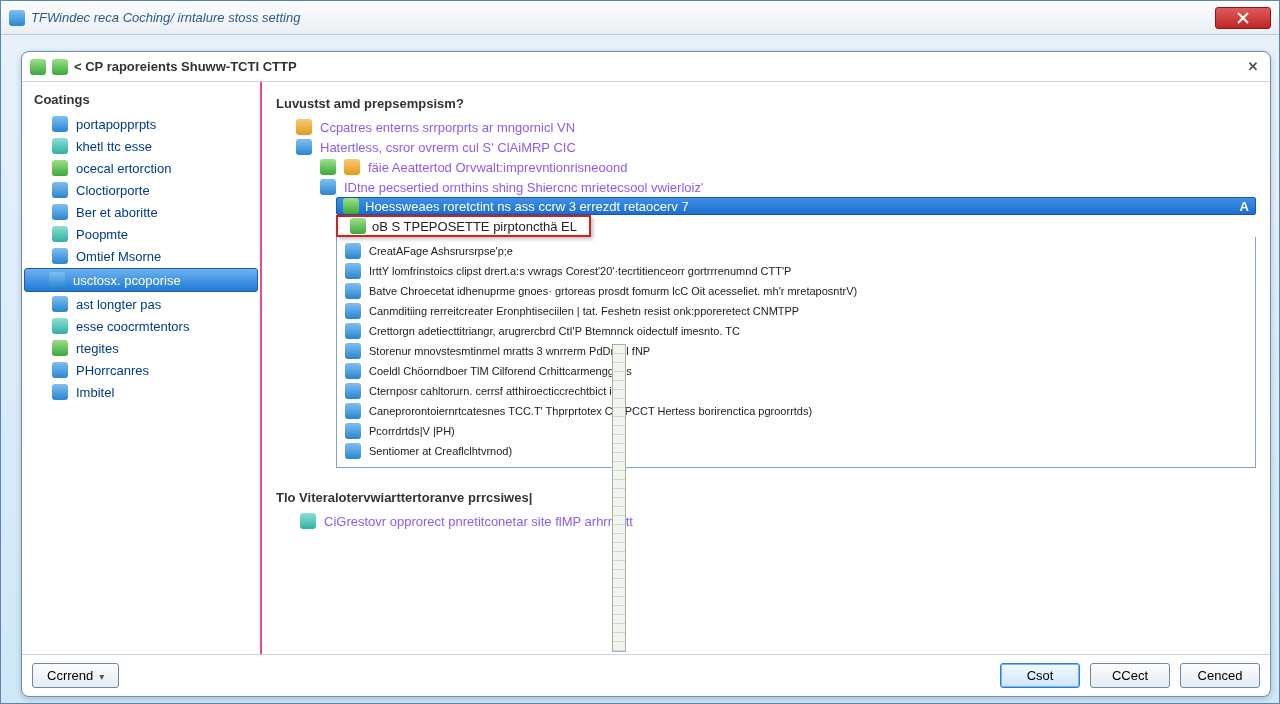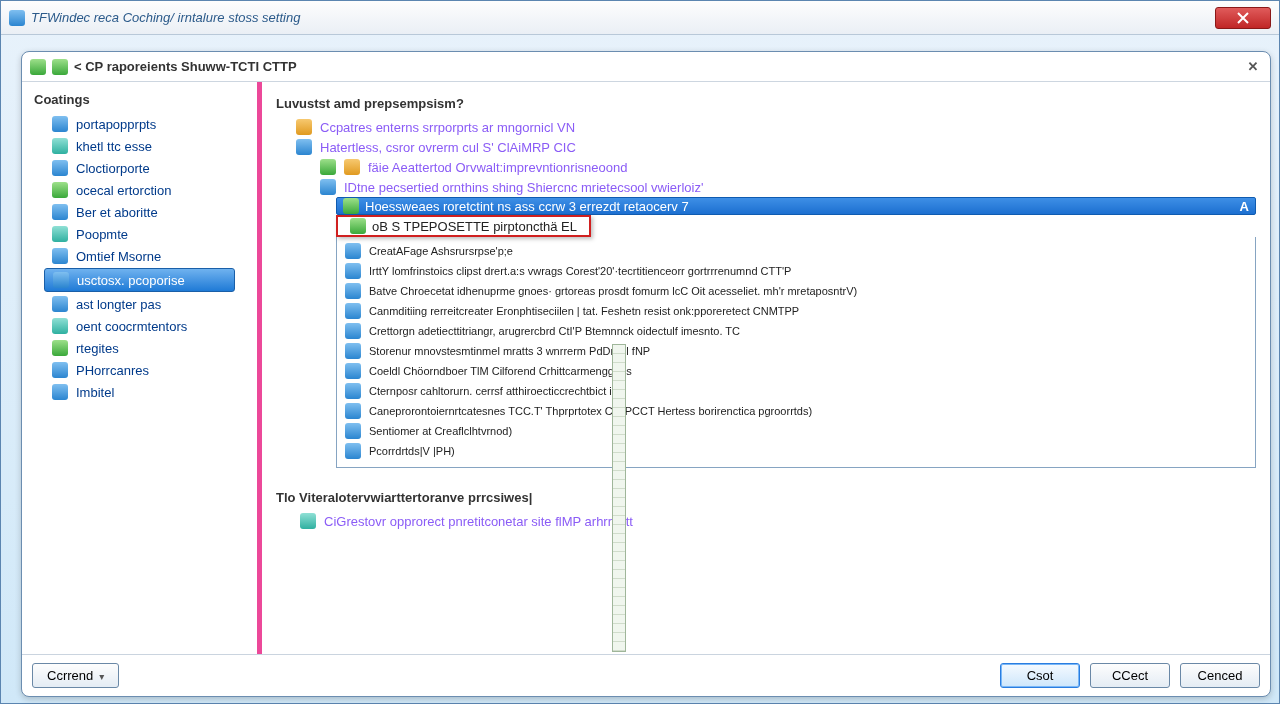--- a/index.html
+++ b/index.html
@@ -6,24 +6,24 @@
 body { font-family: "Segoe UI", Tahoma, sans-serif; font-size: 13px; background: #e8f0f8; width:1280px; height:704px; overflow:hidden; color:#222; }
 .outer-window { position:absolute; inset:0; background:linear-gradient(#e8f2fb,#d0e8f8); border:1px solid #5b85b0; }
 .outer-titlebar { display:flex; align-items:center; height:34px; padding:2px 8px; background:linear-gradient(#fdfdfd,#eaeff5); border-bottom:1px solid #b8c8d8; }
 .outer-title { display:flex; align-items:center; gap:6px; flex:1; font-weight:400; color:#2b5a8a; font-style:italic; }
 .outer-closebtn { width:56px; height:22px; background:linear-gradient(#e05b5b,#c02626); border:1px solid #8a1818; border-radius:3px; display:flex; align-items:center; justify-content:center; color:#fff; font-weight:bold; }
 .inner-window { position:absolute; top:50px; left:20px; right:8px; bottom:6px; background:#fff; border:1px solid #6b8db0; border-radius:8px; box-shadow:0 2px 6px rgba(0,0,0,.2); display:flex; flex-direction:column; }
 .inner-titlebar { display:flex; align-items:center; height:30px; padding:3px 8px; border-bottom:1px solid #cdd6e0; }
 .inner-title { flex:1; display:flex; align-items:center; gap:6px; font-weight:700; color:#333; }
 .inner-close { width:18px; height:18px; display:flex; align-items:center; justify-content:center; font-weight:bold; color:#555; cursor:pointer; }
 .inner-body { flex:1; display:flex; overflow:hidden; }
-.sidebar { width:240px; border-right:5px solid #ec4899; padding-top:6px; overflow:auto; }
+.sidebar { width:240px; border-right:2px solid #ec4899; padding-top:6px; overflow:auto; }
 .side-header { padding:4px 12px 6px; font-weight:600; color:#333; }
 .side-item { display:flex; align-items:center; gap:8px; padding:3px 12px 3px 30px; color:#003a8a; cursor:pointer; }
-.side-item.selected { background:linear-gradient(#6fb2ef,#1f7ad6); color:#fff; border:1px solid #1a5fa8; border-radius:3px; margin:1px 22px; padding-left:8px; }
+.side-item.selected { background:linear-gradient(#6fb2ef,#1f7ad6); color:#fff; border:1px solid #1a5fa8; border-radius:3px; margin:1px 2px; padding-left:24px; }
 .icon16 { width:16px; height:16px; border-radius:3px; display:inline-block; }
 .ic-blue { background:linear-gradient(#7fbff0,#2b85d0); }
 .ic-green { background:linear-gradient(#9de08a,#3aa83a); }
 .ic-orange { background:linear-gradient(#f7c970,#e09a20); }
 .ic-teal { background:linear-gradient(#8fe0d5,#2fb0a0); }
 .main { flex:1; padding:10px 14px 6px; overflow:auto; position:relative; }
 .section-label { font-weight:600; color:#333; margin:4px 0 6px; }
 .line-item { display:flex; align-items:center; gap:8px; padding:2px 0 2px 24px; color:#8b5cf6; }
 .line-item .icon16 { flex:0 0 16px; }
 .sel-row { background:linear-gradient(#3e8fe6,#1c6fd0); color:#fff; border:1px solid #0f5bb0; border-radius:2px; padding:0 6px; display:flex; align-items:center; justify-content:space-between; margin-left:60px; }
@@ -72,50 +72,50 @@
         <div id="sidebar-items">
             <div class="side-item">
               <span class="icon16 ic-blue"></span>
               <span>portapopprpts</span>
             </div>
             <div class="side-item">
               <span class="icon16 ic-teal"></span>
               <span>khetl ttc esse</span>
             </div>
             <div class="side-item">
-              <span class="icon16 ic-blue"></span>
-              <span>Cloctiorporte</span>
-            </div>
-            <div class="side-item">
               <span class="icon16 ic-green"></span>
               <span>ocecal ertorction</span>
             </div>
             <div class="side-item">
               <span class="icon16 ic-blue"></span>
+              <span>Cloctiorporte</span>
+            </div>
+            <div class="side-item">
+              <span class="icon16 ic-blue"></span>
               <span>Ber et aboritte</span>
             </div>
             <div class="side-item">
               <span class="icon16 ic-teal"></span>
               <span>Poopmte</span>
             </div>
             <div class="side-item">
               <span class="icon16 ic-blue"></span>
               <span>Omtief Msorne</span>
             </div>
             <div class="side-item selected">
               <span class="icon16 ic-blue"></span>
               <span>usctosx. pcoporise</span>
             </div>
             <div class="side-item">
               <span class="icon16 ic-blue"></span>
               <span>ast longter pas</span>
             </div>
             <div class="side-item">
               <span class="icon16 ic-teal"></span>
-              <span>oent coocrmtentors</span>
+              <span>esse coocrmtentors</span>
             </div>
             <div class="side-item">
               <span class="icon16 ic-green"></span>
               <span>rtegites</span>
             </div>
             <div class="side-item">
               <span class="icon16 ic-blue"></span>
               <span>PHorrcanres</span>
             </div>
             <div class="side-item">
@@ -194,25 +194,25 @@
               <div class="row">
                 <span class="icon16 ic-blue"></span>
                 <span>Cternposr cahltorurn. cerrsf atthiroecticcrechtbict icd</span>
               </div>
               <div class="row">
                 <span class="icon16 ic-blue"></span>
                 <span>Caneprorontoiernrtcatesnes TCC.T' Thprprtotex CT' PCCT Hertess borirenctica pgroorrtds)</span>
               </div>
               <div class="row">
                 <span class="icon16 ic-blue"></span>
+                <span>Pcorrdrtds|V |PH)</span>
+              </div>
+              <div class="row">
+                <span class="icon16 ic-blue"></span>
                 <span>Sentiomer at Creaflclhtvrnod)</span>
-              </div>
-              <div class="row">
-                <span class="icon16 ic-blue"></span>
-                <span>Pcorrdrtds|V |PH)</span>
               </div>
             </div>
         </div>
 
         <div style="height:18px"></div>
         <div class="section-label">Tlo Viteralotervwiarttertoranve prrcsiwes|</div>
         <div class="line-item" style="padding-left:24px">
           <span class="icon16 ic-teal"></span>
           <span>CiGrestovr opprorect pnretitconetar site flMP arhrritett</span>
         </div>

